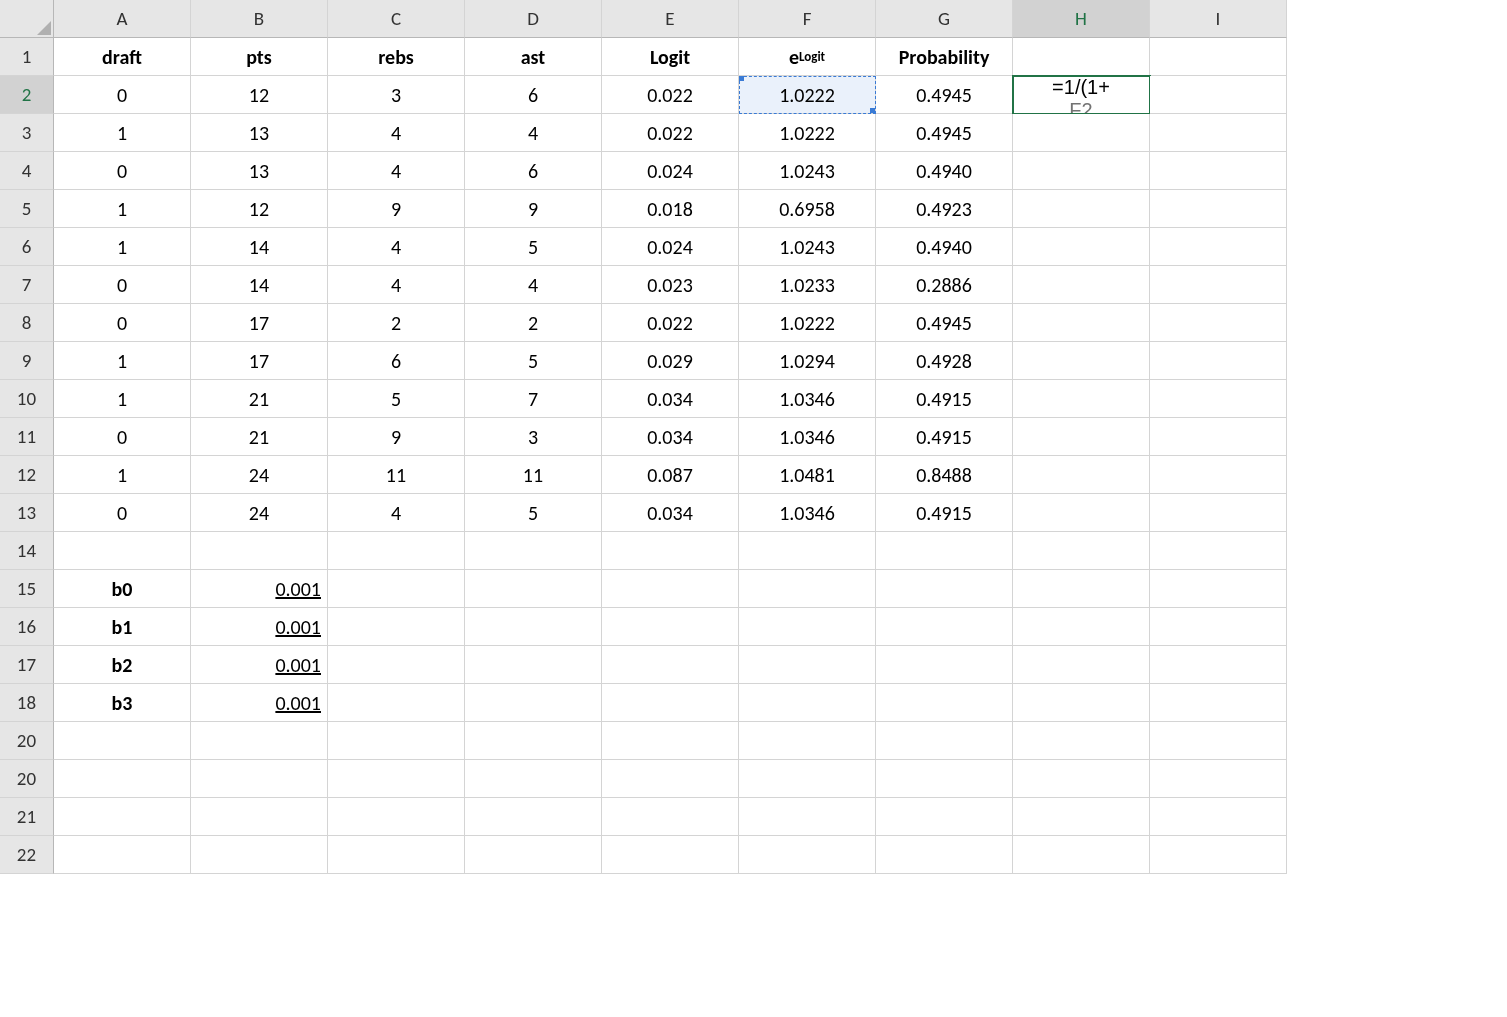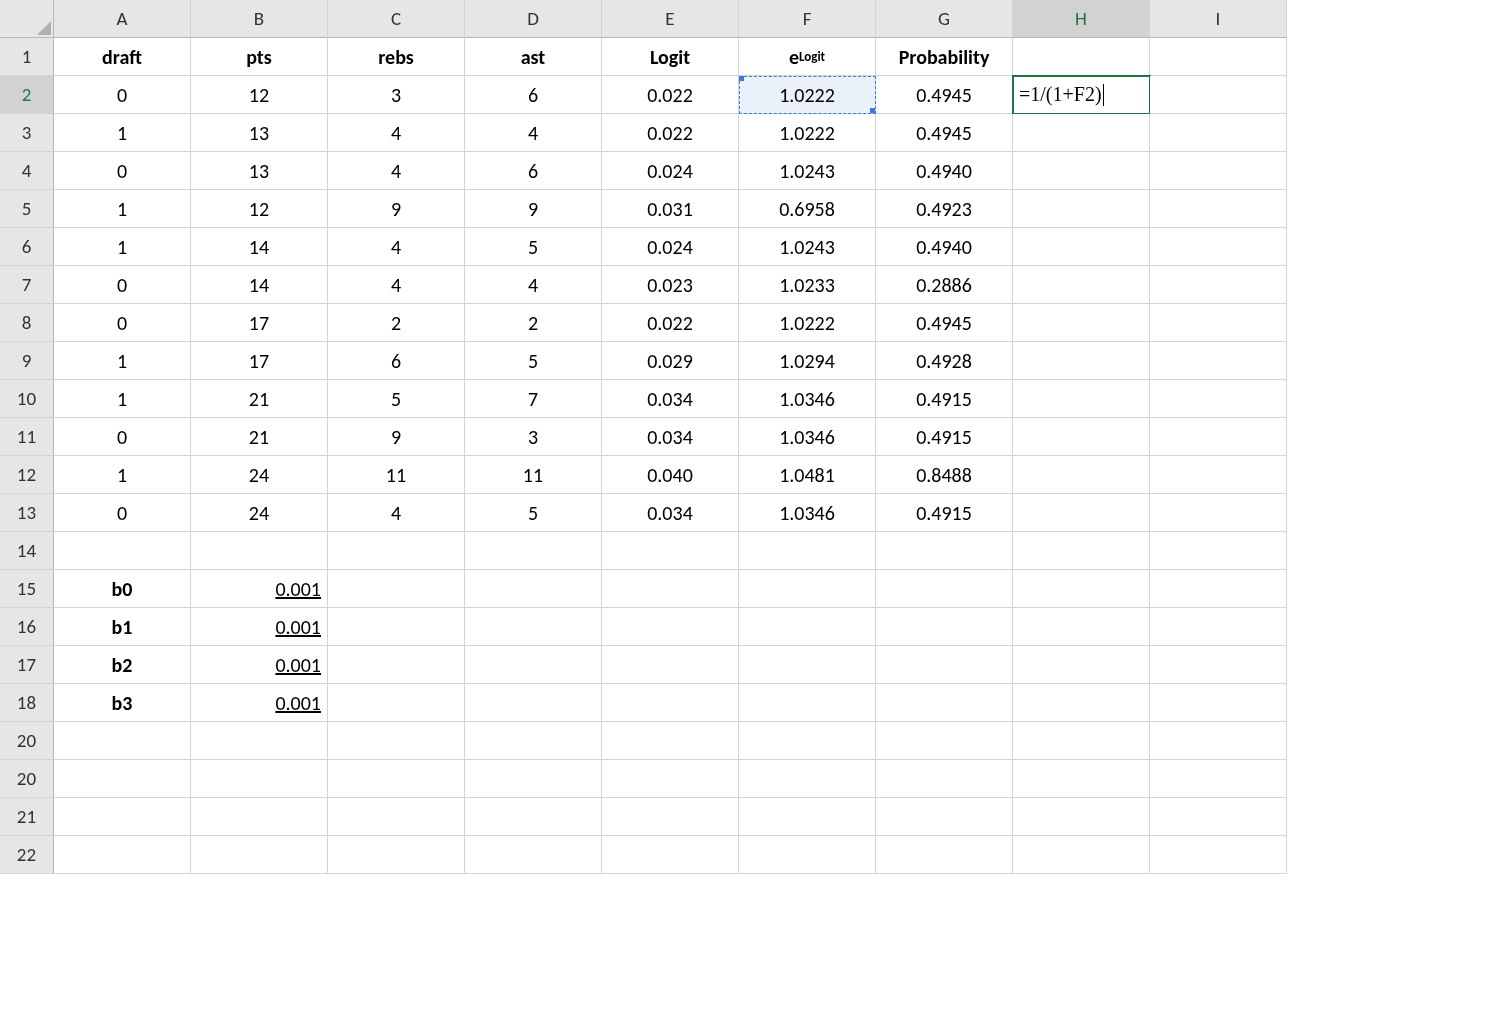--- a/index.html
+++ b/index.html
@@ -68,23 +68,24 @@
     width:6px;height:6px;
     background:#3a7bd5;
   }
   .formula-ref-corners::before { left:-1px; top:-1px; }
   .formula-ref-corners::after  { right:-1px; bottom:-1px; }
   .editing {
     outline: 2px solid #217346;
     outline-offset: -1px;
     background:#fff !important;
     padding-left:6px;
-    font-family: Liberation Serif, serif;
-  }
-  .editing .tok-ref { color:#000000; }
+    font-family: Liberation Sans, sans-serif;
+    flex-direction: column;
+  }
+  .editing .tok-ref { color:#737373; }
   .editing .cursor {
     display:inline-block;
     width:1px;height:22px;
     background:#000;
     vertical-align:middle;
     margin-left:1px;
     animation: blink 1s steps(1) infinite;
   }
   @keyframes blink { 50% { opacity:0; } }
   sup { font-size:0.65em; vertical-align: super; }
@@ -152,21 +153,21 @@
     <div class="center">0.024</div>
     <div class="center">1.0243</div>
     <div class="center">0.4940</div>
     <div></div>
     <div></div>
     <div class="rowhdr">5</div>
     <div class="center">1</div>
     <div class="center">12</div>
     <div class="center">9</div>
     <div class="center">9</div>
-    <div class="center">0.031</div>
+    <div class="center">0.018</div>
     <div class="center">0.6958</div>
     <div class="center">0.4923</div>
     <div></div>
     <div></div>
     <div class="rowhdr">6</div>
     <div class="center">1</div>
     <div class="center">14</div>
     <div class="center">4</div>
     <div class="center">5</div>
     <div class="center">0.024</div>
@@ -222,21 +223,21 @@
     <div class="center">0.034</div>
     <div class="center">1.0346</div>
     <div class="center">0.4915</div>
     <div></div>
     <div></div>
     <div class="rowhdr">12</div>
     <div class="center">1</div>
     <div class="center">24</div>
     <div class="center">11</div>
     <div class="center">11</div>
-    <div class="center">0.040</div>
+    <div class="center">0.087</div>
     <div class="center">1.0481</div>
     <div class="center">0.8488</div>
     <div></div>
     <div></div>
     <div class="rowhdr">13</div>
     <div class="center">0</div>
     <div class="center">24</div>
     <div class="center">4</div>
     <div class="center">5</div>
     <div class="center">0.034</div>

